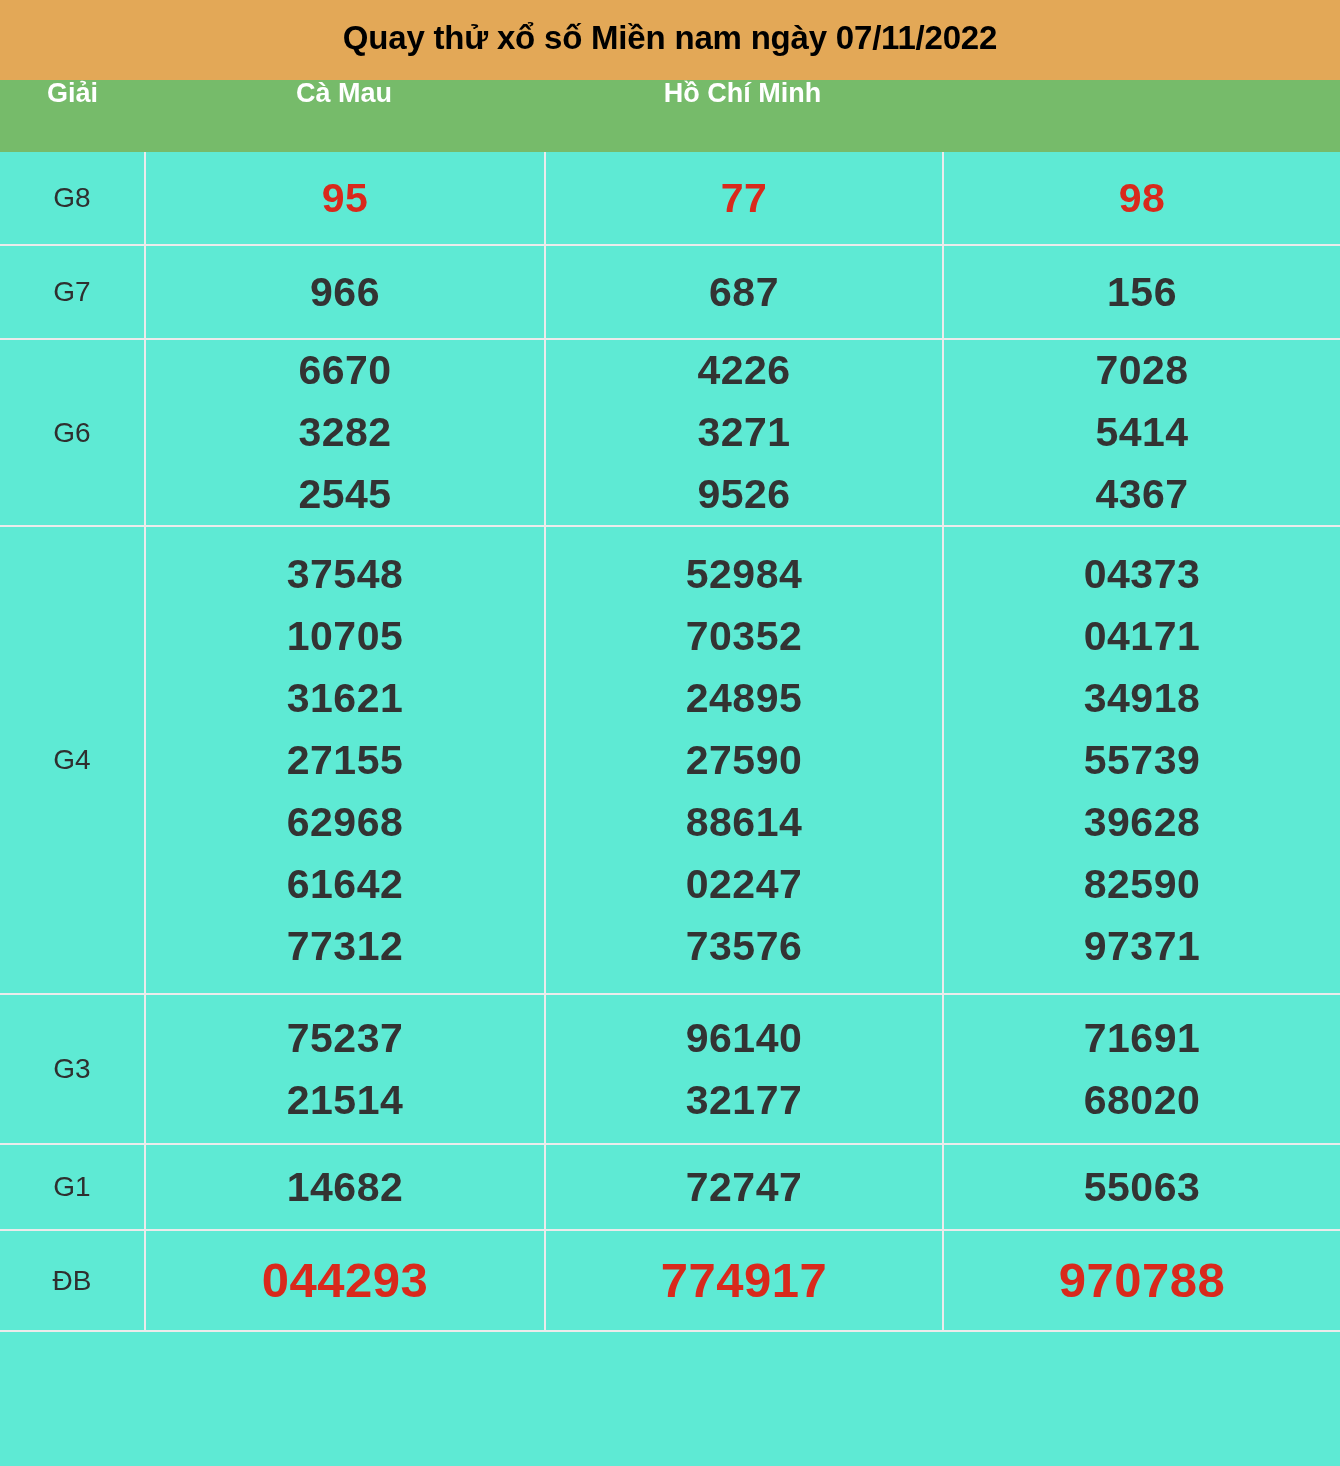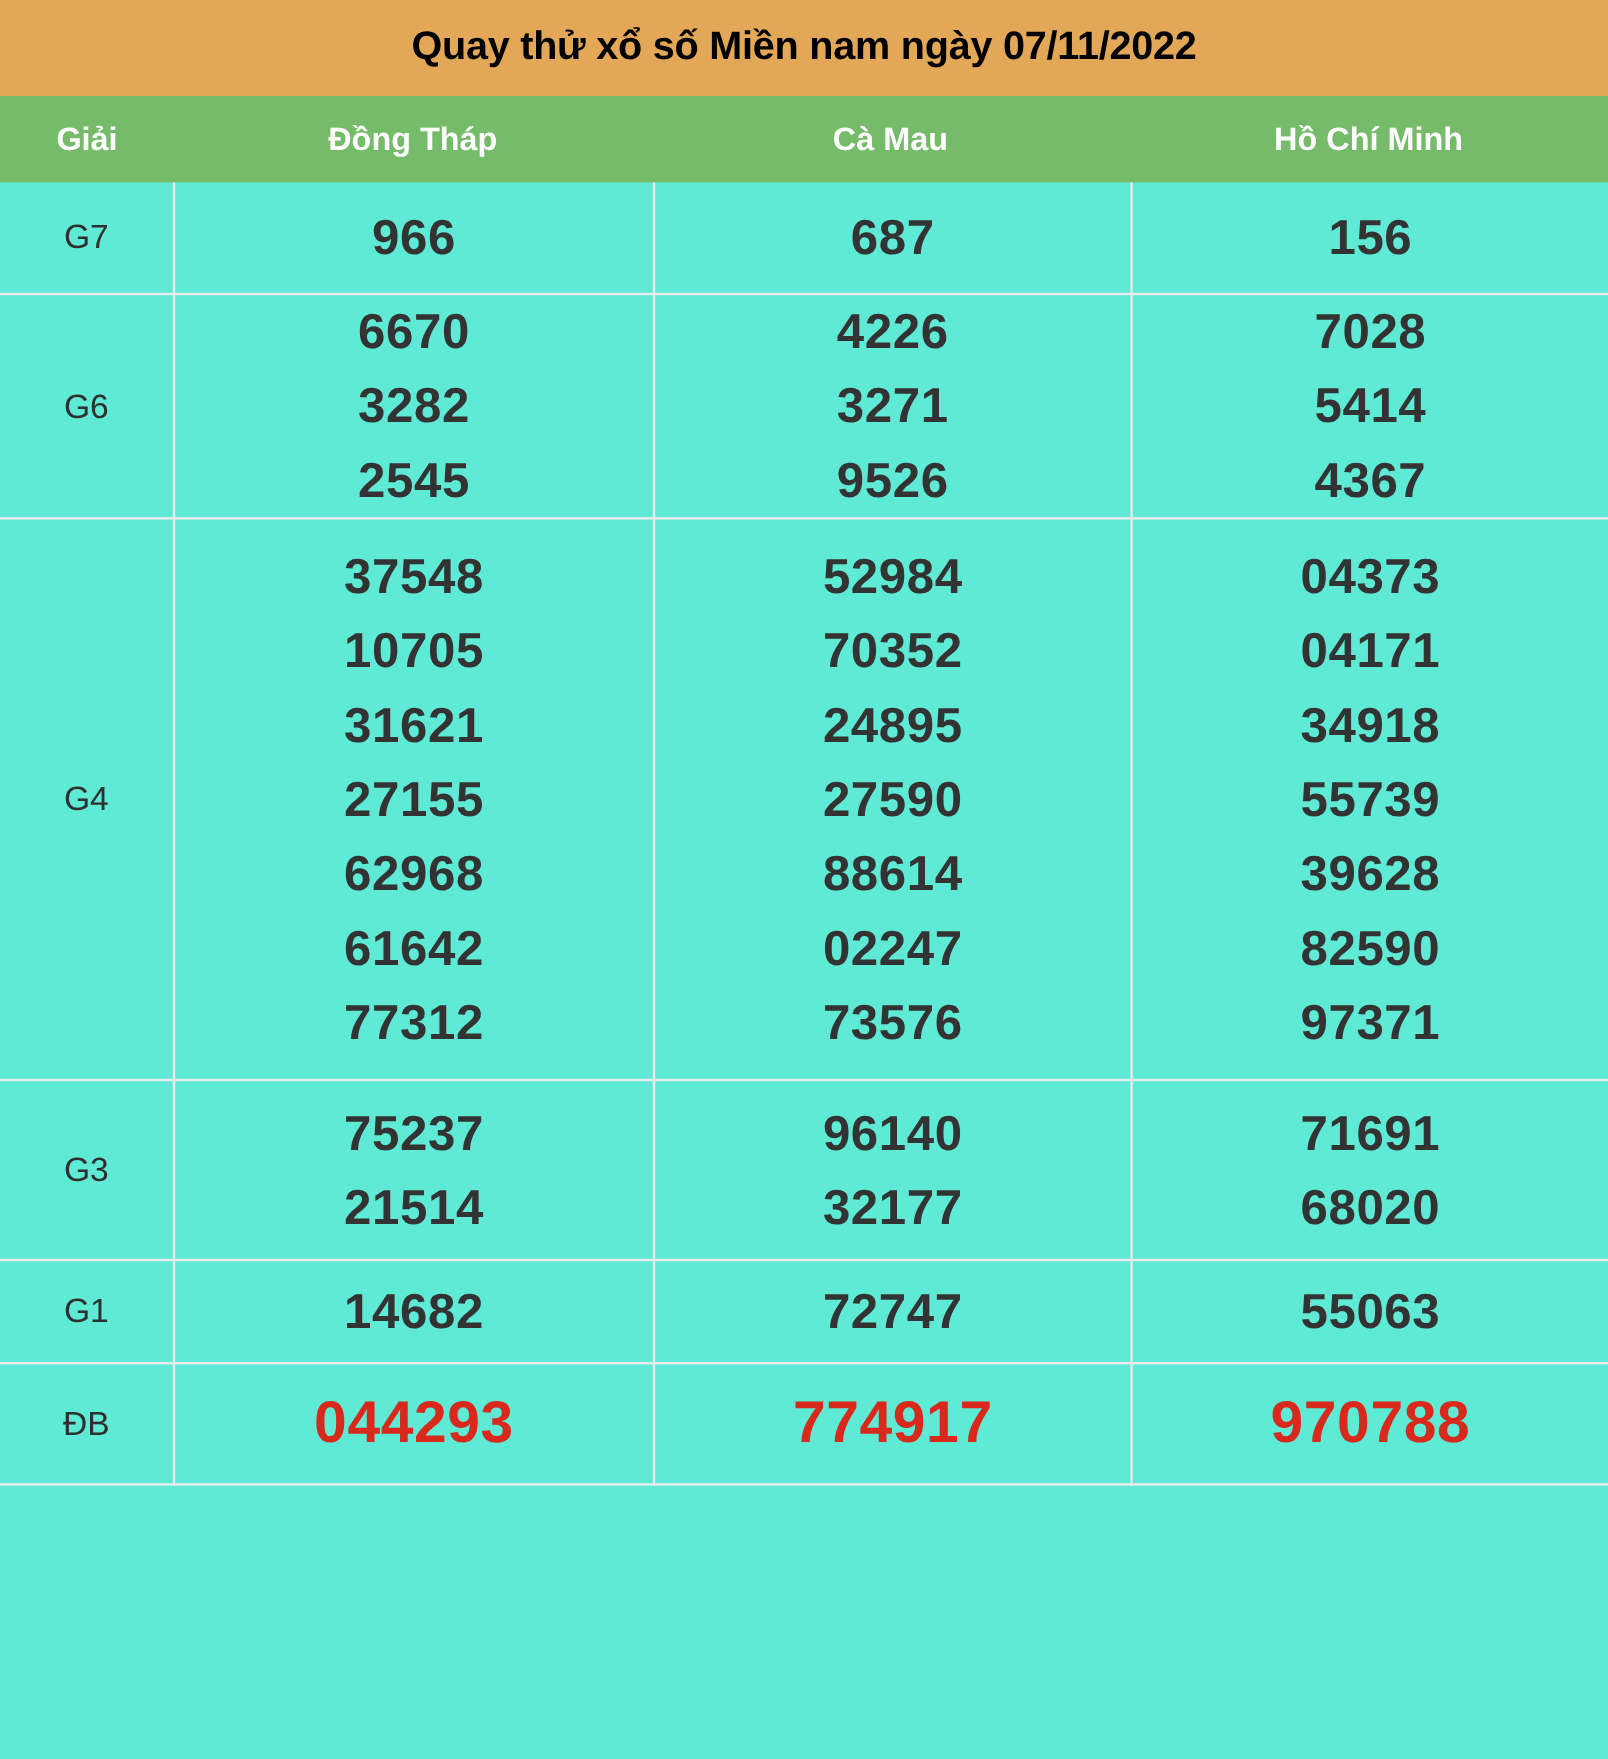--- a/index.html
+++ b/index.html
@@ -38,21 +38,21 @@
     letter-spacing: -0.2px;
     white-space: nowrap;
     line-height: 1;
   }
 
   
   .col-header {
     height: 72px;
     background: #76bb6a;
     display: flex;
-    align-items: center;
+    align-items: flex-start;
     box-sizing: border-box;
   }
   .ch-cell {
     color: #ffffff;
     font-size: 27px;
     font-weight: bold;
     text-align: center;
     line-height: 1;
     white-space: nowrap;
   }
@@ -123,33 +123,52 @@
 <body>
 
 <div class="page">
 
   <div class="title-bar">
     <div class="title-text">Quay thử xổ số Miền nam ngày 07/11/2022</div>
   </div>
 
   <div class="col-header">
     <div class="ch-cell ch-giai">Giải</div>
-    <div class="ch-cell ch-prov">Đồng Tháp</div>
     <div class="ch-cell ch-prov">Cà Mau</div>
     <div class="ch-cell ch-prov3">Hồ Chí Minh</div>
   </div>
 
   <table class="results">
     <colgroup>
       <col class="col-label">
       <col class="col-p1">
       <col class="col-p2">
       <col class="col-p3">
     </colgroup>
     <tbody id="results-body">
+        <tr class="r-g8">
+          <td>
+            <div class="prize-label">G8</div>
+          </td>
+          <td>
+            <div class="num-list">
+              <div class="num red">95</div>
+            </div>
+          </td>
+          <td>
+            <div class="num-list">
+              <div class="num red">77</div>
+            </div>
+          </td>
+          <td>
+            <div class="num-list">
+              <div class="num red">98</div>
+            </div>
+          </td>
+        </tr>
         <tr class="r-g7">
           <td>
             <div class="prize-label">G7</div>
           </td>
           <td>
             <div class="num-list">
               <div class="num">966</div>
             </div>
           </td>
           <td>

